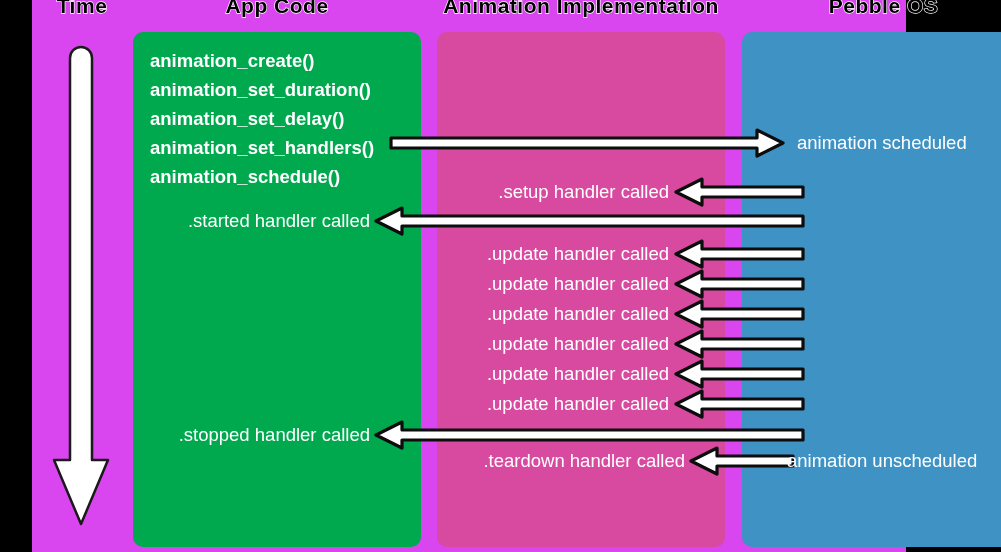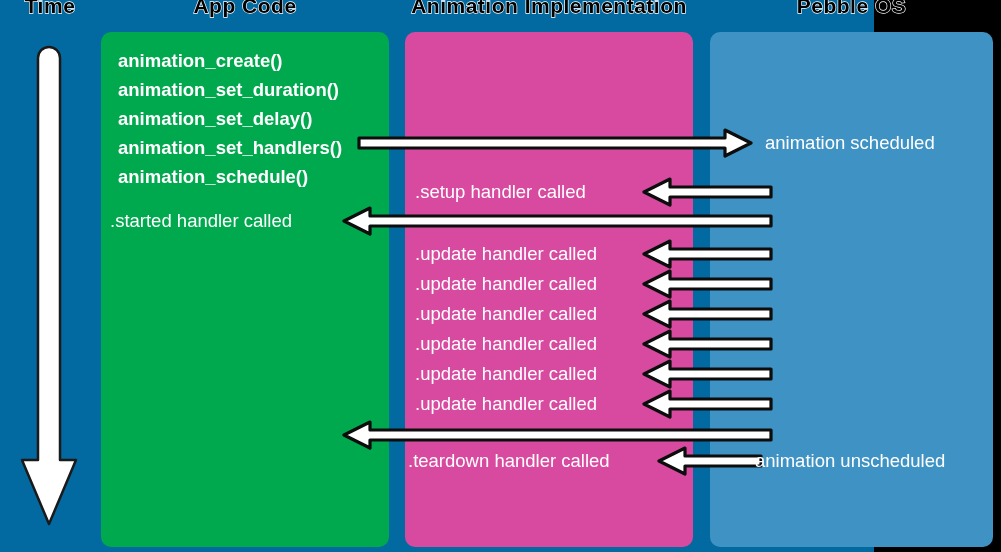--- a/index.html
+++ b/index.html
@@ -1,17 +1,17 @@
 <!DOCTYPE html>
 <html><head>
 <meta charset="utf-8">
 <style>
   html,body{margin:0;padding:0;background:#000;}
   body{width:1001px;height:552px;overflow:hidden;font-family:"Liberation Sans",sans-serif;}
-  #stage{position:relative;width:874px;height:552px;background:#0369a1;}
+  #stage{position:relative;width:874px;height:552px;background:#d946ef;margin-left:32px;}
 
   
   .col-header{
     position:absolute;top:-6px;
     font-size:21px;font-weight:bold;letter-spacing:.5px;
     color:#000;
     -webkit-text-stroke:1.3px #ffffff;
     paint-order:stroke fill;
     white-space:nowrap;
     text-align:center;
@@ -26,21 +26,21 @@
   
   .time-arrow{position:absolute;left:18px;top:42px;width:62px;height:496px;}
 
   
   .msg{position:absolute;height:30px;}
   .msg-label{
     position:absolute;
     font-size:18.5px;font-weight:normal;color:#ffffff;
     white-space:nowrap;line-height:30px;
   }
-  .msg-label.right-al{text-align:left;}
+  .msg-label.right-al{text-align:right;}
   .arrow-svg{position:absolute;top:0;left:0;}
 
   
   .codeblock{
     position:absolute;
     color:#ffffff;font-size:18.5px;font-weight:bold;
     line-height:29px;white-space:pre;
   }
 </style>
 </head>
@@ -130,20 +130,21 @@
       <path d="M131 10 L30 10 L30 2 L4 15 L30 28 L30 20 L131 20 Z" fill="#ffffff" stroke="#0d0d0d" stroke-width="3.2" stroke-linejoin="round"></path>
     </svg>
   </div>
   <div class="msg-label right-al" style="left:415px;top:389px;width:222px;">.update handler called</div>
 
   <div class="msg" style="left:340px;top:420px;width:435px;">
     <svg class="arrow-svg" width="435" height="30" viewBox="0 0 435 30" xmlns="http://www.w3.org/2000/svg">
       <path d="M431 10 L30 10 L30 2 L4 15 L30 28 L30 20 L431 20 Z" fill="#ffffff" stroke="#0d0d0d" stroke-width="3.2" stroke-linejoin="round"></path>
     </svg>
   </div>
+  <div class="msg-label right-al" style="left:105px;top:420px;width:233px;">.stopped handler called</div>
 
   <div class="msg" style="left:655px;top:446px;width:110px;">
     <svg class="arrow-svg" width="110" height="30" viewBox="0 0 110 30" xmlns="http://www.w3.org/2000/svg">
       <path d="M106 10 L30 10 L30 2 L4 15 L30 28 L30 20 L106 20 Z" fill="#ffffff" stroke="#0d0d0d" stroke-width="3.2" stroke-linejoin="round"></path>
     </svg>
   </div>
   <div class="msg-label right-al" style="left:408px;top:446px;width:245px;">.teardown handler called</div>
 
   <div class="msg-label" style="left:755px;top:446px;">animation unscheduled</div>
 

